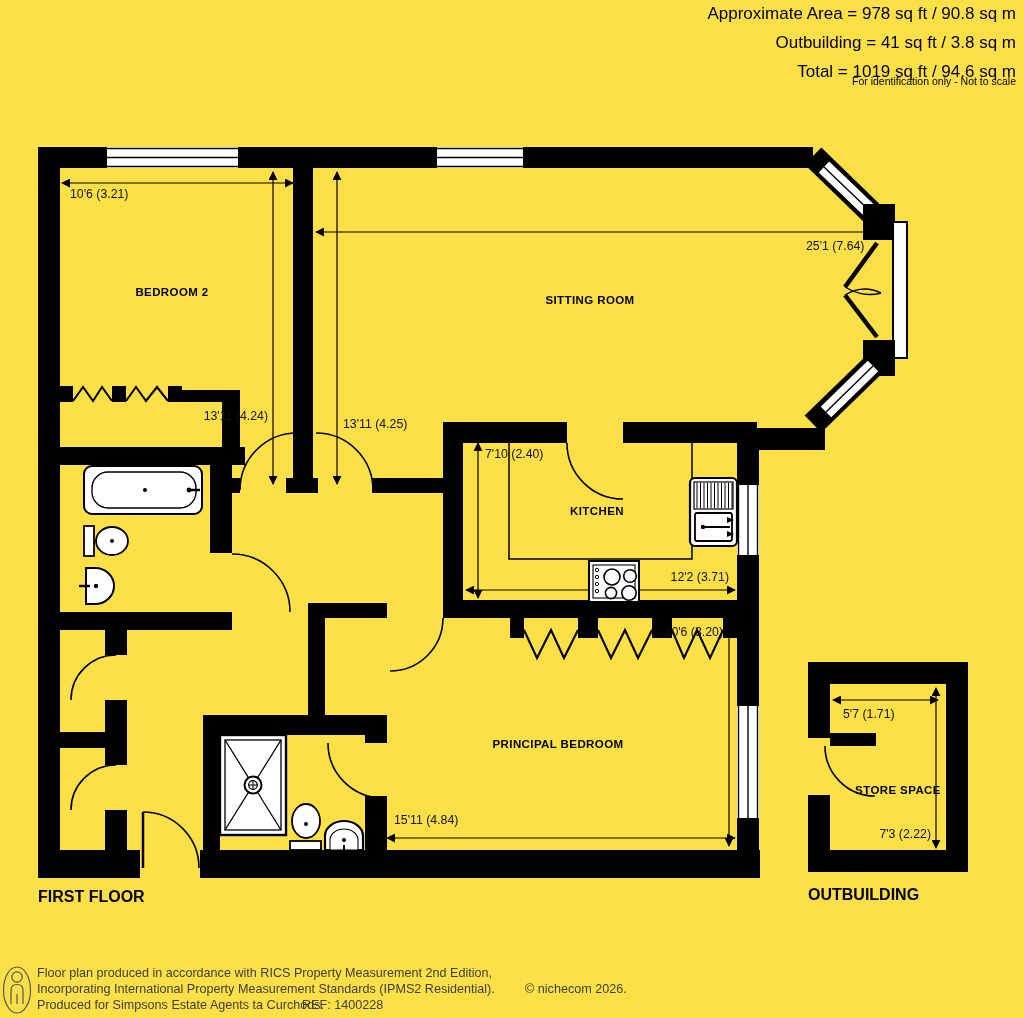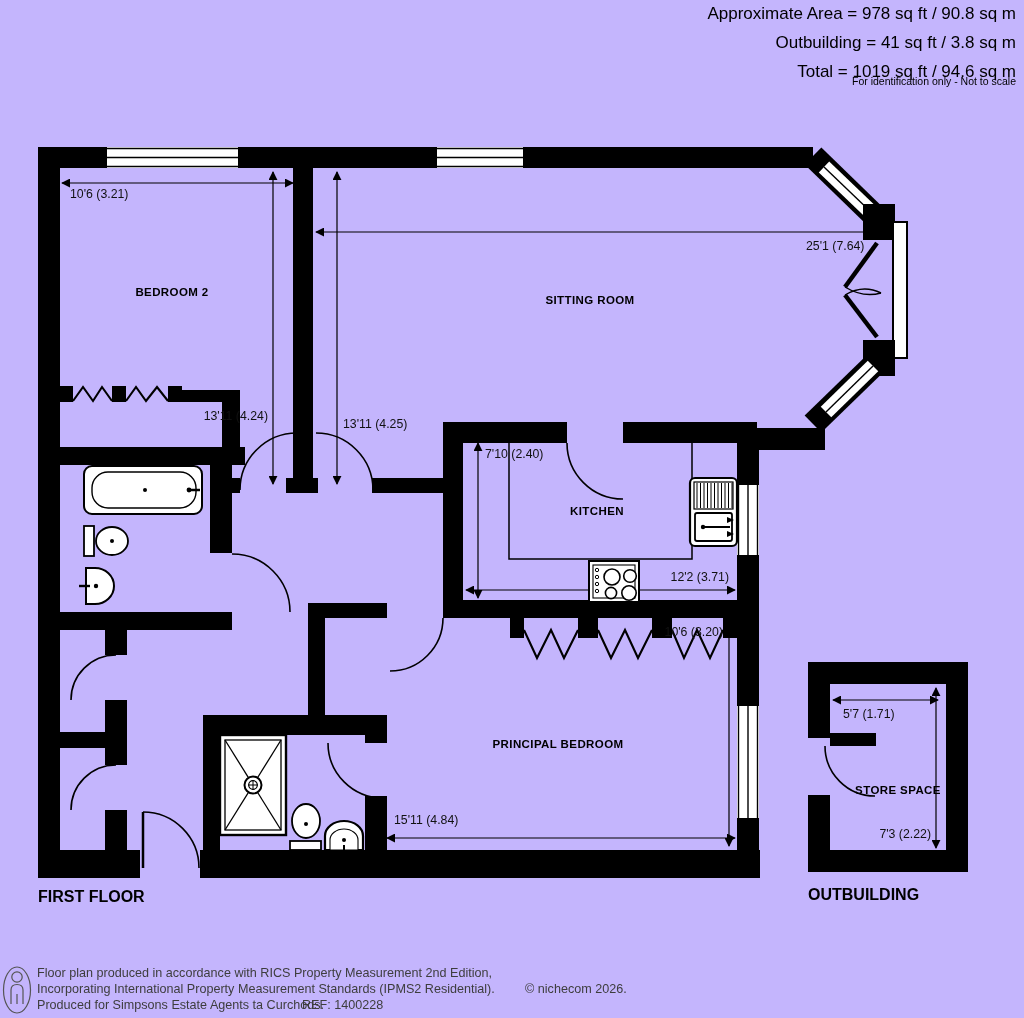--- a/index.html
+++ b/index.html
@@ -1,16 +1,16 @@
 <!DOCTYPE html>
 <html><head>
 <meta charset="utf-8">
 <style>
   html,body{margin:0;padding:0;background:#fff;}
-  .page{position:relative;width:1024px;height:1018px;background:#c4b5fd;overflow:hidden;}
+  .page{position:relative;width:1024px;height:1018px;background:#fde047;overflow:hidden;}
   svg{display:block;font-family:"Liberation Sans",sans-serif;}
   .wall{fill:#000;stroke:none;}
   .thinline{stroke:#000;stroke-width:1.4;fill:none;}
   .counter{stroke:#000;stroke-width:1.5;fill:none;}
   .fixture{stroke:#000;fill:#fff;}
   .arc{stroke:#000;stroke-width:1.6;fill:none;}
   .dimline{stroke:#000;stroke-width:1.2;fill:none;}
   .hdr{font-size:17px;fill:#000;}
   .hdr-note{font-size:10.5px;fill:#000;}
   .room-lbl{font-size:11.5px;font-weight:bold;letter-spacing:.4px;fill:#000;}

